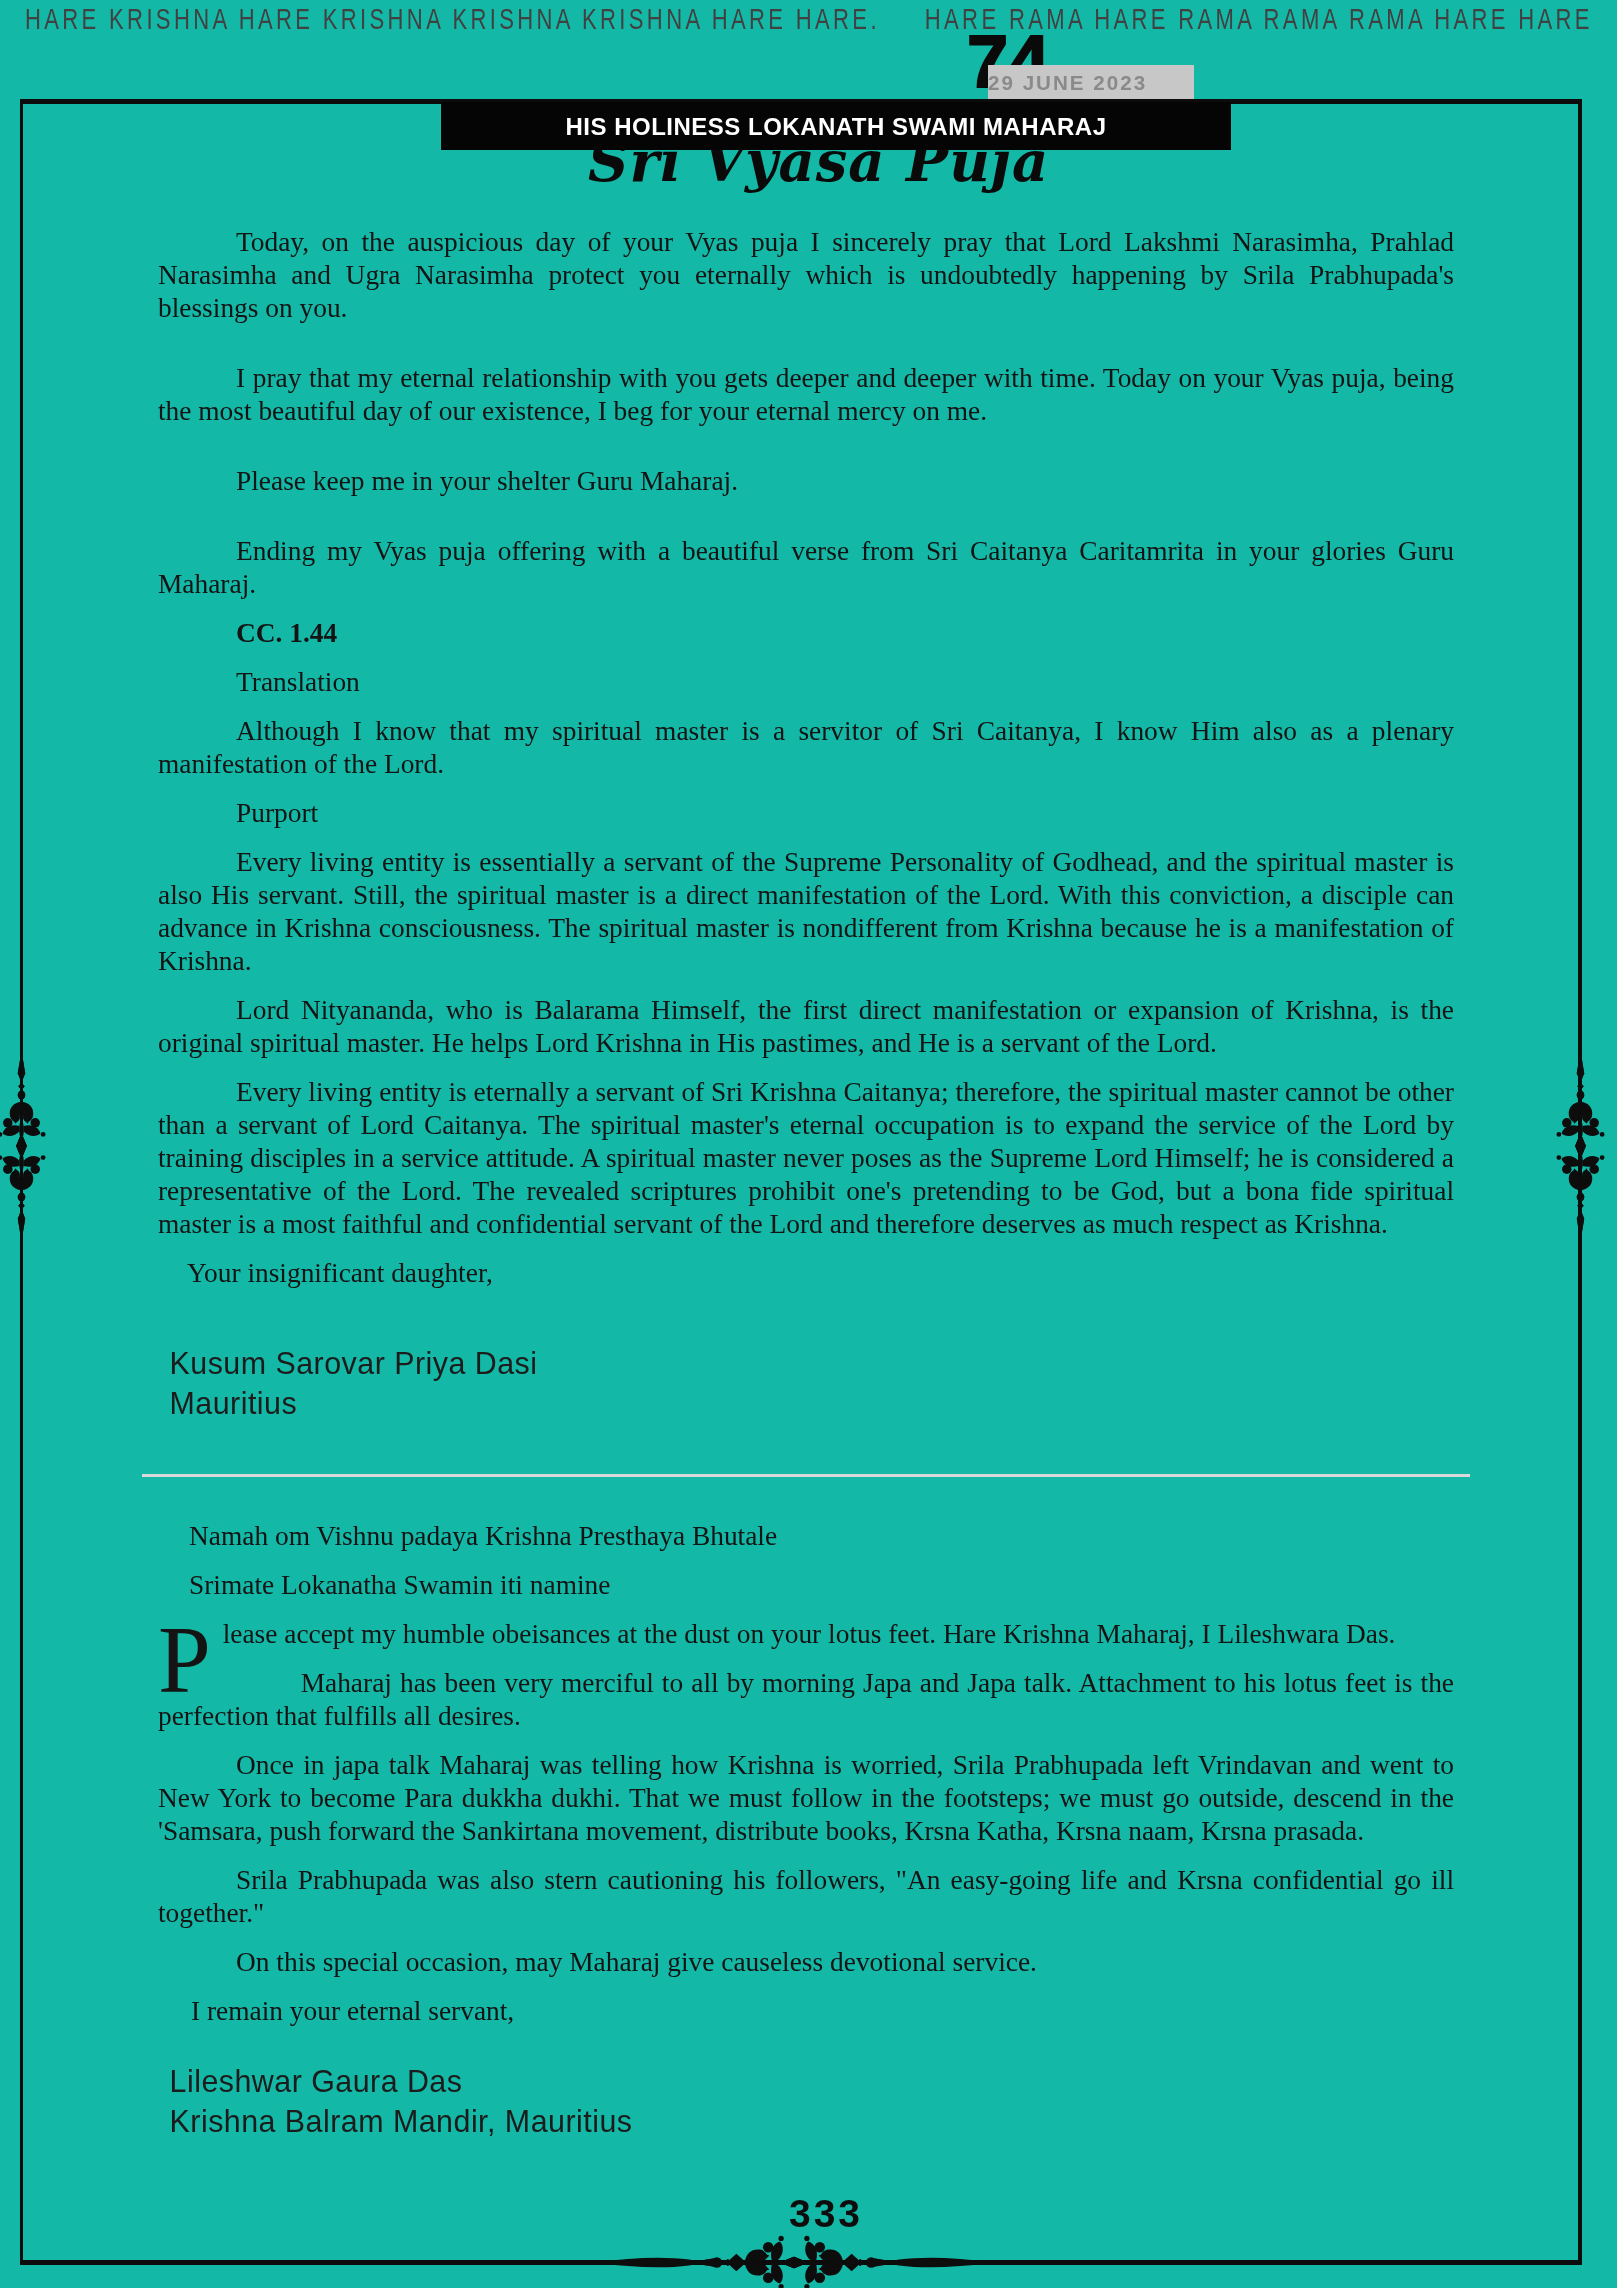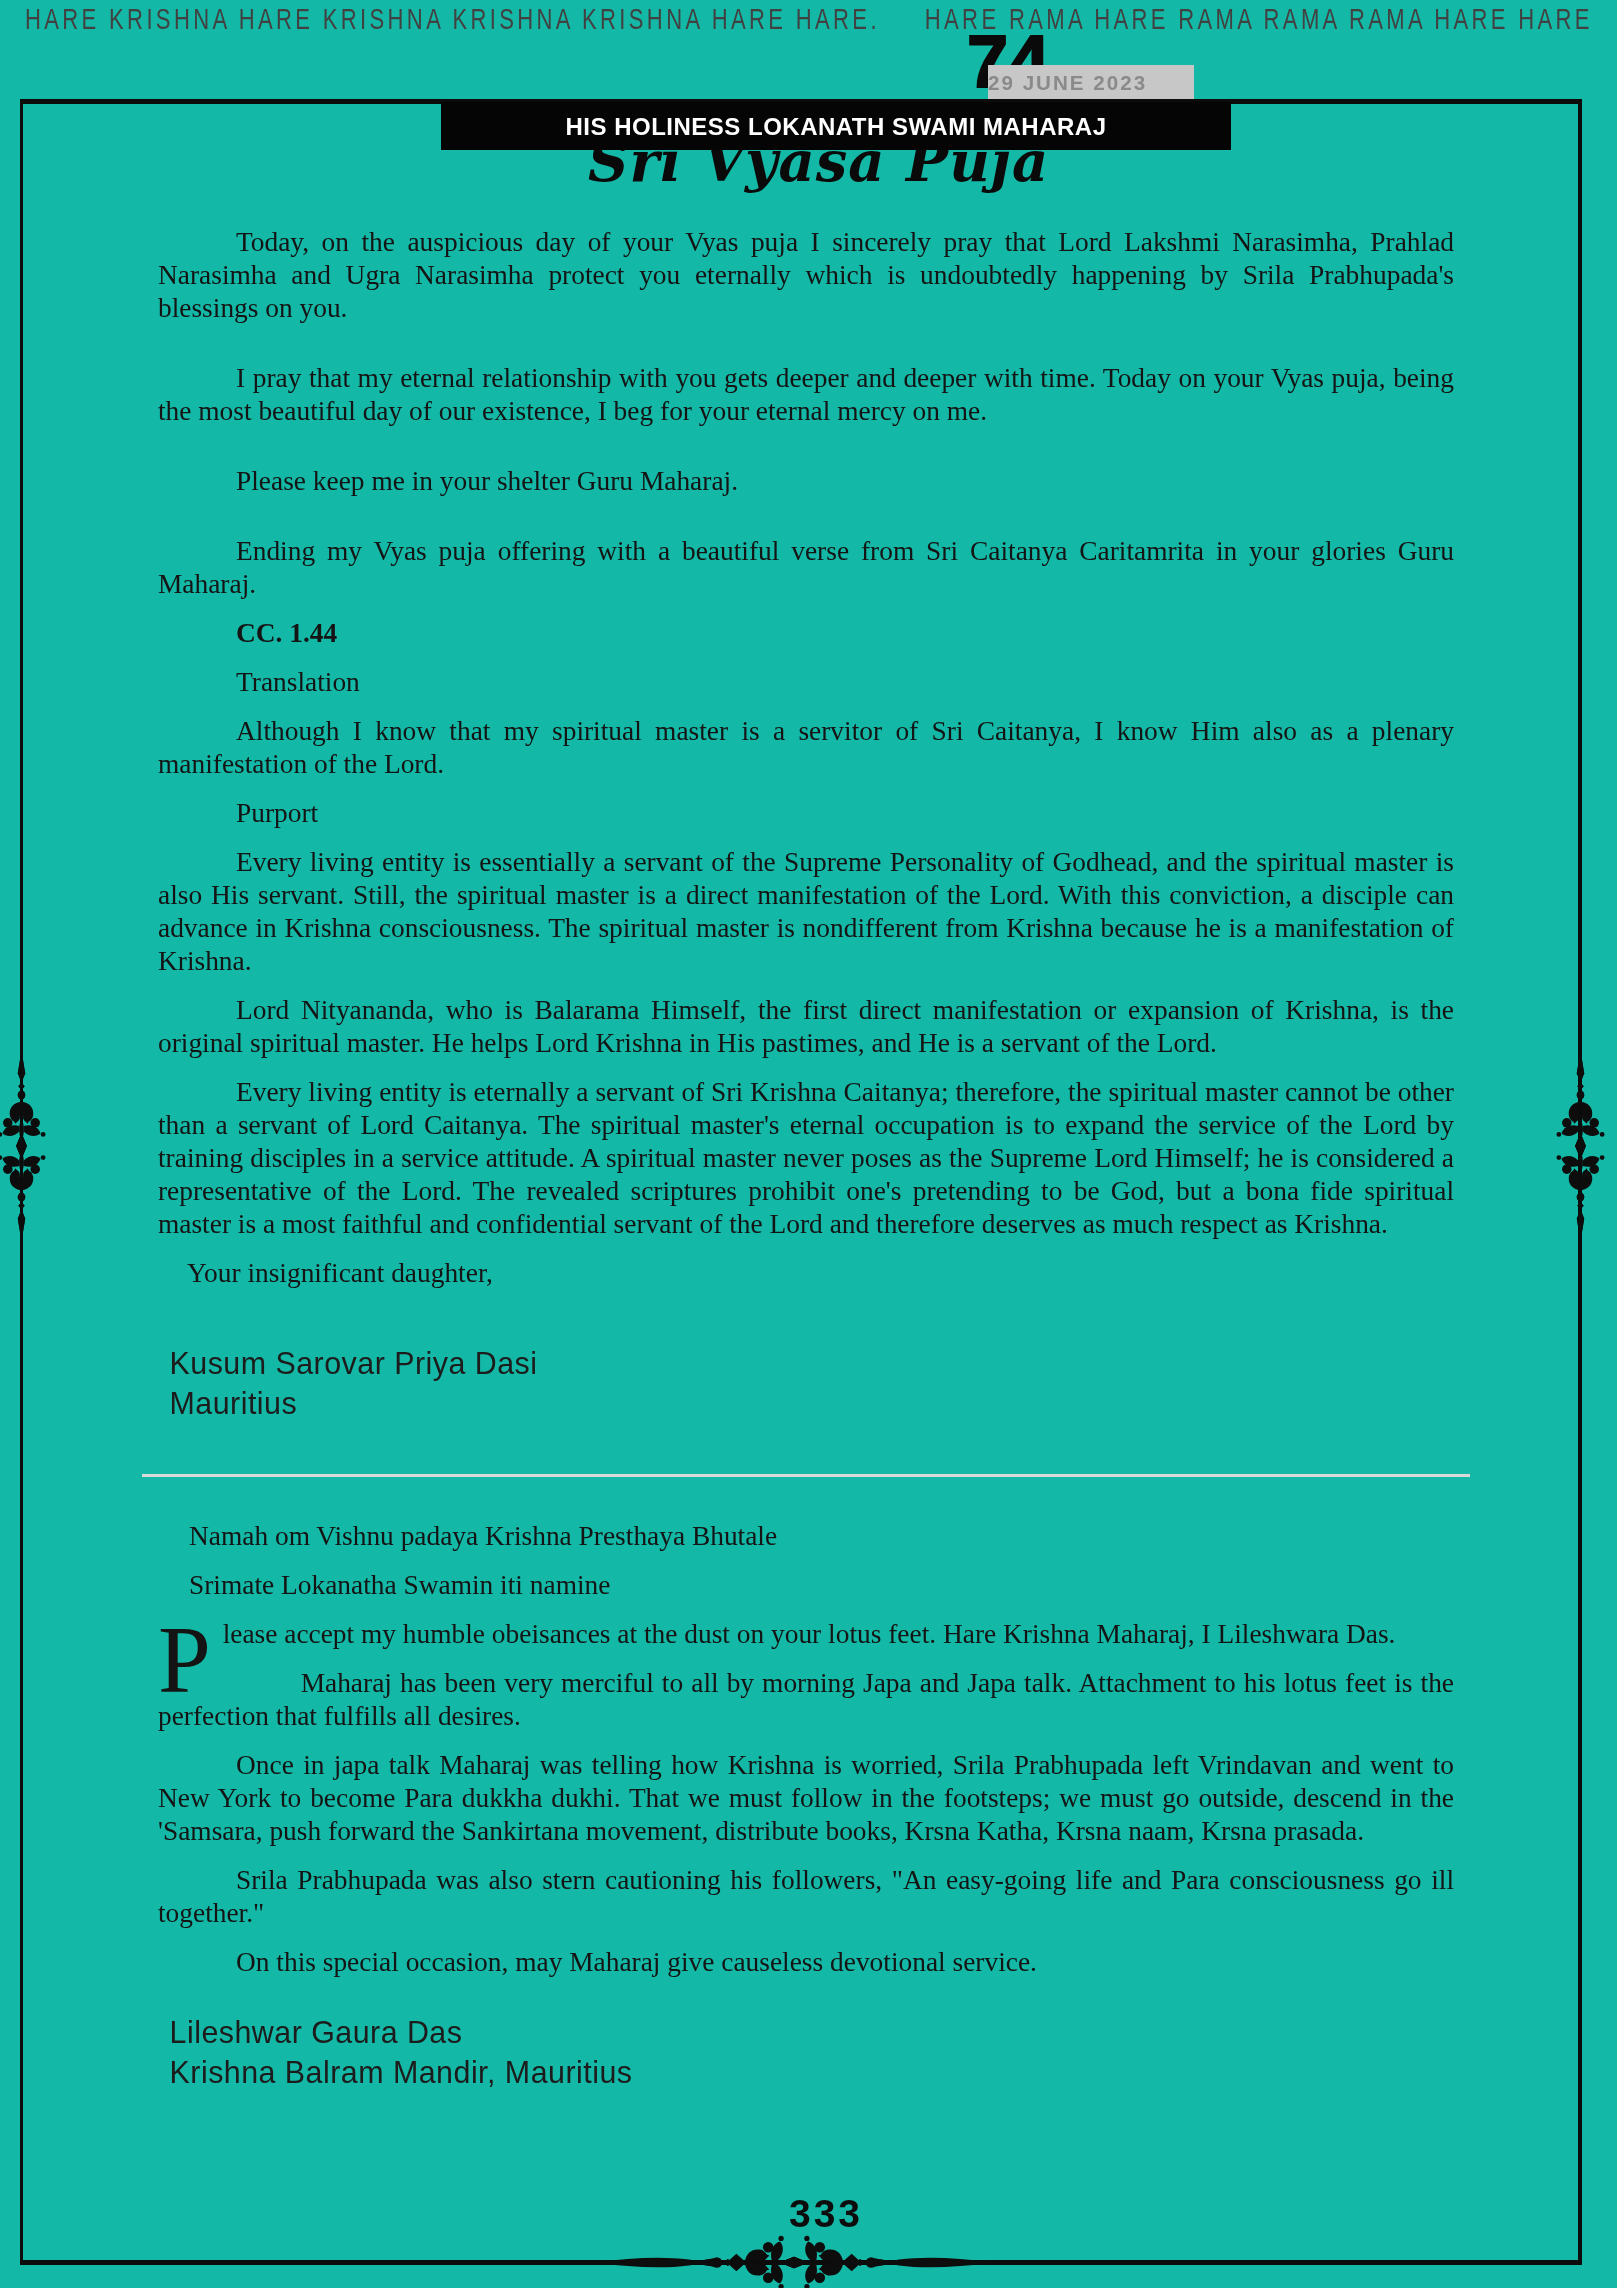--- a/index.html
+++ b/index.html
@@ -186,22 +186,23 @@
     </div>
 
     <hr class="divider">
 
     <div>
       <p class="invocation">Namah om Vishnu padaya Krishna Presthaya Bhutale</p>
       <p class="invocation">Srimate Lokanatha Swamin iti namine</p>
       <p><span class="dropcap">P</span><span>lease accept my humble obeisances at the dust on your lotus feet. Hare Krishna Maharaj, I Lileshwara Das.</span></p>
       <p class="ind">Maharaj has been very merciful to all by morning Japa and Japa talk. Attachment to his lotus feet is the perfection that fulfills all desires.</p>
       <p class="ind">Once in japa talk Maharaj was telling how Krishna is worried, Srila Prabhupada left Vrindavan and went to New York to become Para dukkha dukhi. That we must follow in the footsteps; we must go outside, descend in the 'Samsara, push forward the Sankirtana movement, distribute books, Krsna Katha, Krsna naam, Krsna prasada.</p>
-      <p class="ind">Srila Prabhupada was also stern cautioning his followers, "An easy-going life and Para consciousness go ill together."</p>
+      <p class="ind">Srila Prabhupada was also stern cautioning his followers, "An easy-going life and Krsna confidential go ill together."</p>
       <p class="ind">On this special occasion, may Maharaj give causeless devotional service.</p>
+      <p class="closing2">I remain your eternal servant,</p>
       <div class="sig sig2">
         <div>Lileshwar Gaura Das</div>
         <div>Krishna Balram Mandir, Mauritius</div>
       </div>
     </div>
 
   </div>
 
   <div class="page-num">333</div>
   <div class="bottom-rule"></div>

